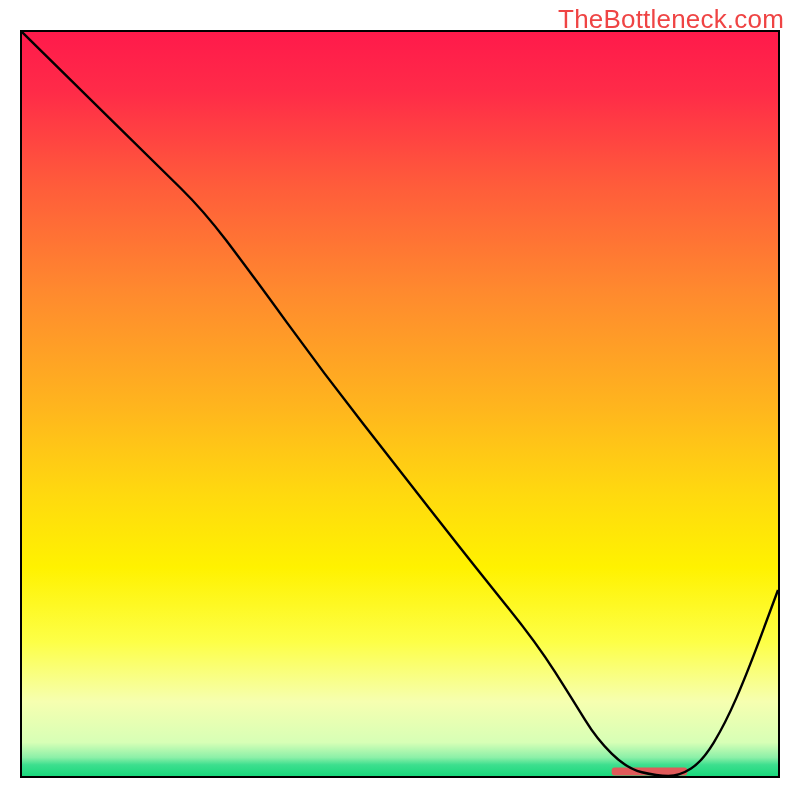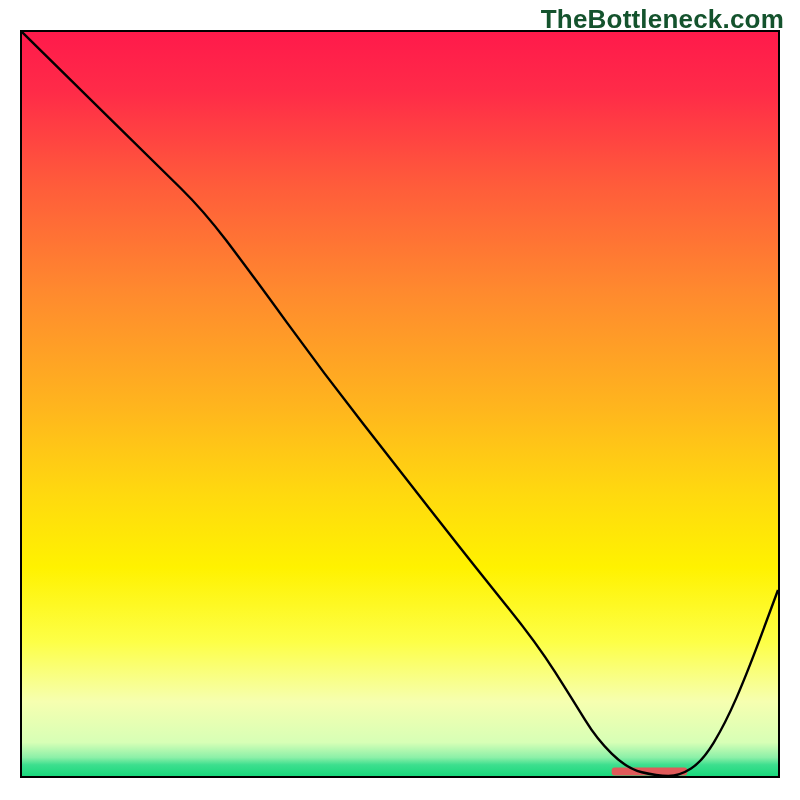--- a/index.html
+++ b/index.html
@@ -14,22 +14,22 @@
   .stage {
     position: relative;
     width: 800px;
     height: 800px;
   }
   .watermark {
     position: absolute;
     top: 4px;
     right: 16px;
     font-size: 26px;
-    font-weight: 700;
-    color: #14532d;
+    font-weight: 400;
+    color: #ef4444;
     letter-spacing: 0.2px;
     z-index: 5;
   }
   .plot {
     position: absolute;
     left: 20px;
     top: 30px;
     width: 760px;
     height: 748px;
     box-sizing: border-box;

